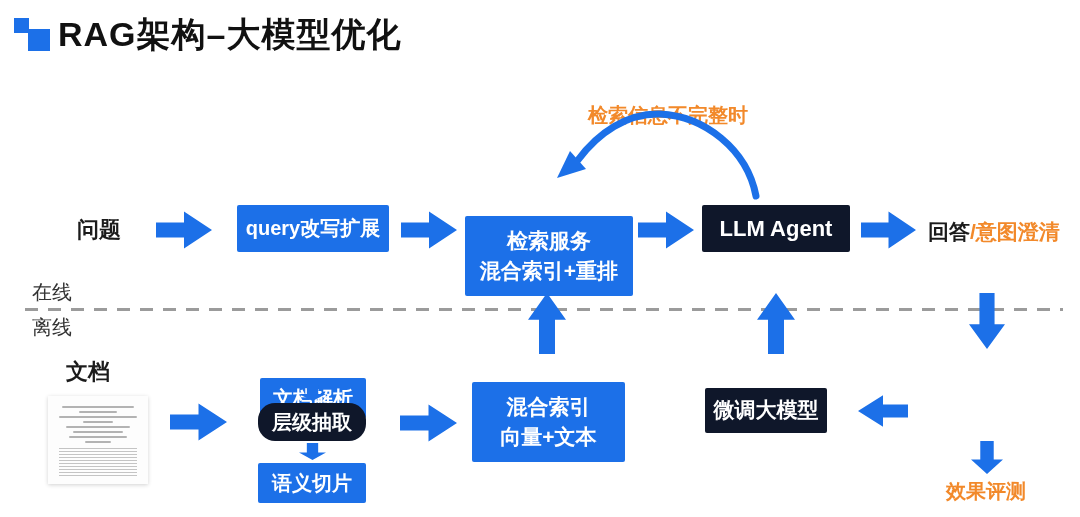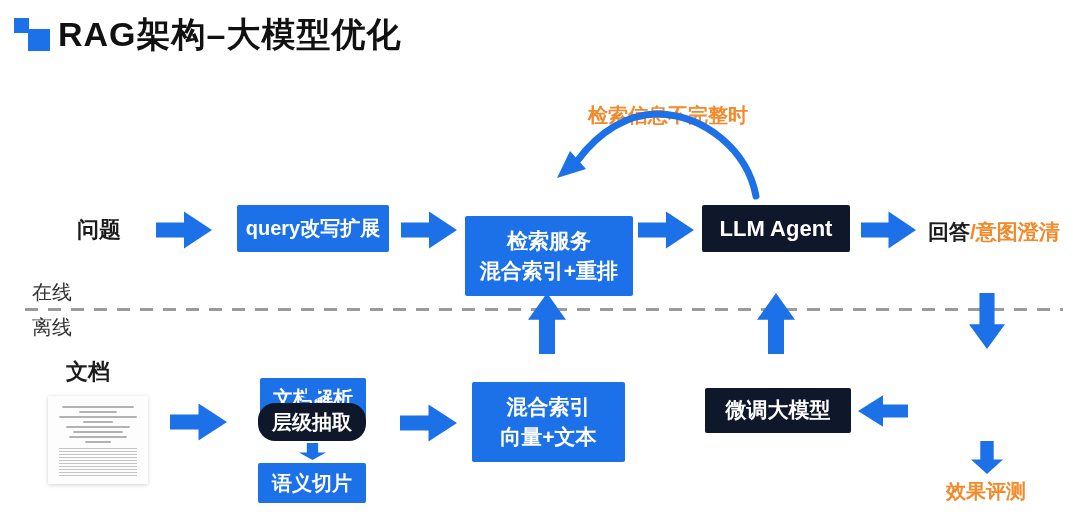--- a/index.html
+++ b/index.html
@@ -119,21 +119,21 @@
     <span class="ln">语义切片</span>
   </div>
 
   <div class="arrow arr-r" style="left:400px;top:402px;width:57px;height:42px;"></div>
 
   <div class="box blue" style="left:472px;top:382px;width:153px;height:80px;font-size:21px;">
     <span class="ln">混合索引</span>
     <span class="ln">向量+文本</span>
   </div>
 
-  <div class="box orange" style="left:705px;top:388px;width:146px;height:45px;font-size:21px;">
+  <div class="box orange" style="left:705px;top:388px;width:122px;height:45px;font-size:21px;">
     <span class="ln">微调大模型</span>
   </div>
 
   <div class="arrow arr-l" style="left:858px;top:393px;width:50px;height:36px;"></div>
 
 
   <div class="arrow arr-d" style="left:971px;top:441px;width:32px;height:33px;"></div>
 
   <div class="lbl lbl-orange" style="left:946px;top:478px;font-size:20px;">效果评测</div>
 

